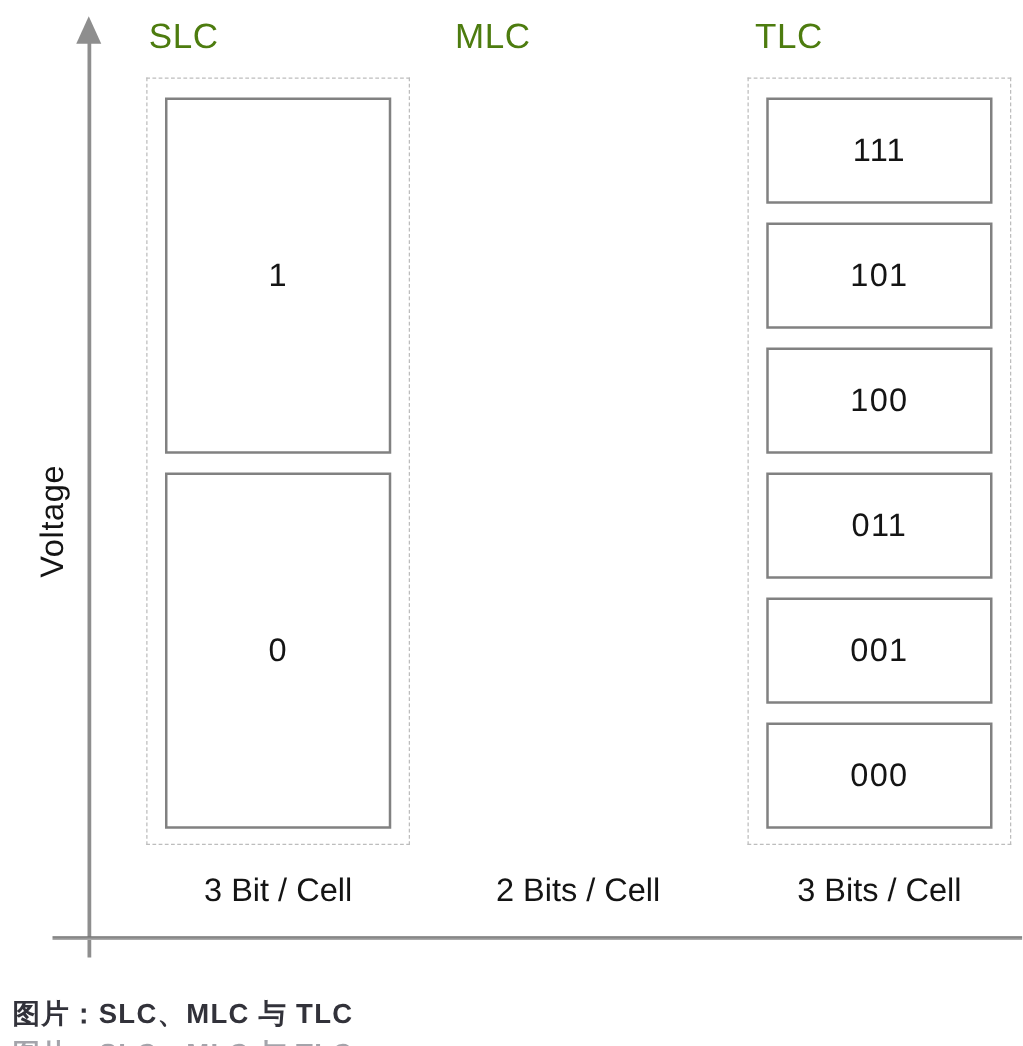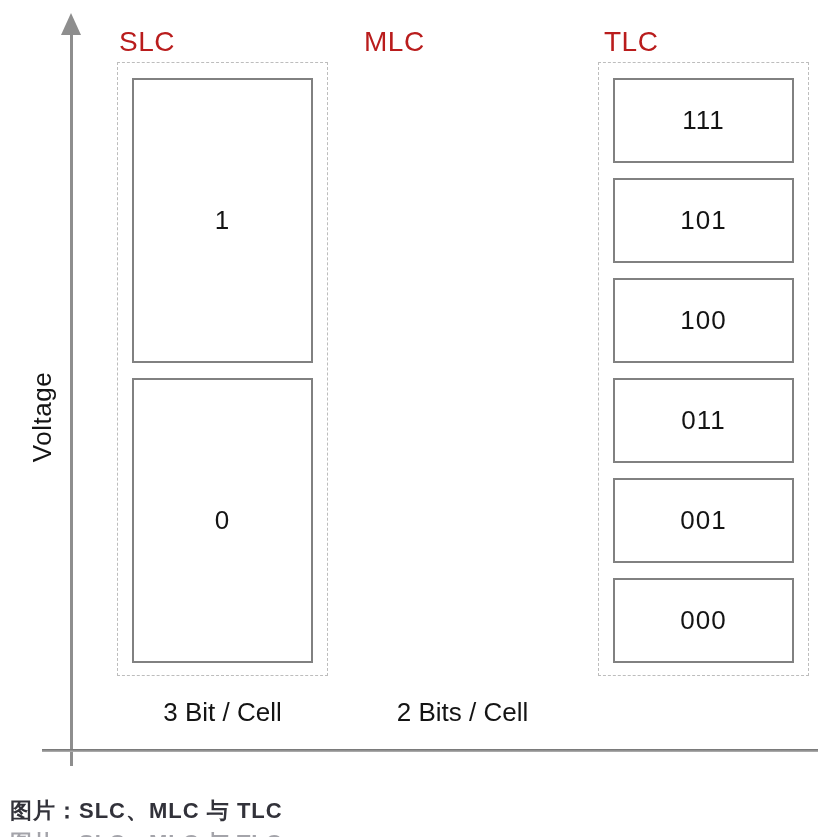--- a/index.html
+++ b/index.html
@@ -50,23 +50,23 @@
     transform: translate(-50%, -50%) rotate(-90deg);
     font-size: 26px;
     color: #141414;
     white-space: nowrap;
     letter-spacing: 0.5px;
   }
 
   
   .col-header {
     position: absolute;
-    top: 26px;
+    top: 13px;
     font-size: 28px;
-    color: #b91c1c;
+    color: #4d7c0f;
     letter-spacing: 0.5px;
   }
   .col-header.slc { left: 119px; }
   .col-header.mlc { left: 364px; }
   .col-header.tlc { left: 604px; }
 
   .col-container {
     position: absolute;
     top: 62px;
     width: 211px;
@@ -160,19 +160,20 @@
 
   <div class="col-header tlc">TLC</div>
   <div class="col-container tlc">
     <div class="level-box">111</div>
     <div class="level-box">101</div>
     <div class="level-box">100</div>
     <div class="level-box">011</div>
     <div class="level-box">001</div>
     <div class="level-box">000</div>
   </div>
+  <div class="col-footer tlc">3 Bits / Cell</div>
 
   <div class="caption">图片：SLC、MLC 与 TLC</div>
   <div class="clipped-next-line">
     <span>图片：SLC、MLC 与 TLC</span>
   </div>
 
 </div>
 
 </body></html>

